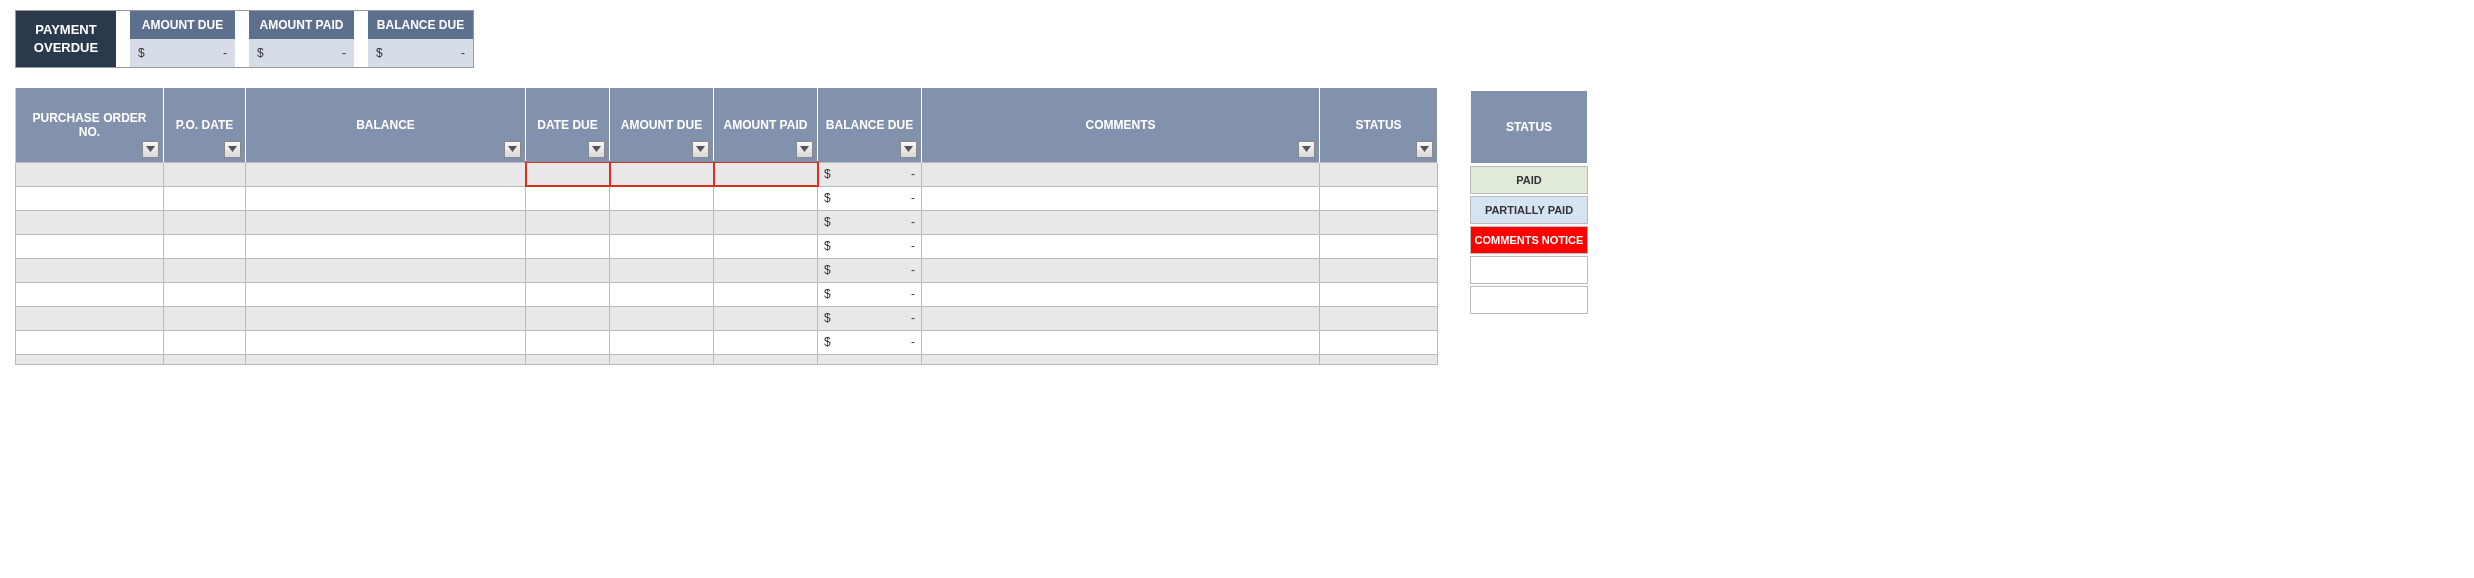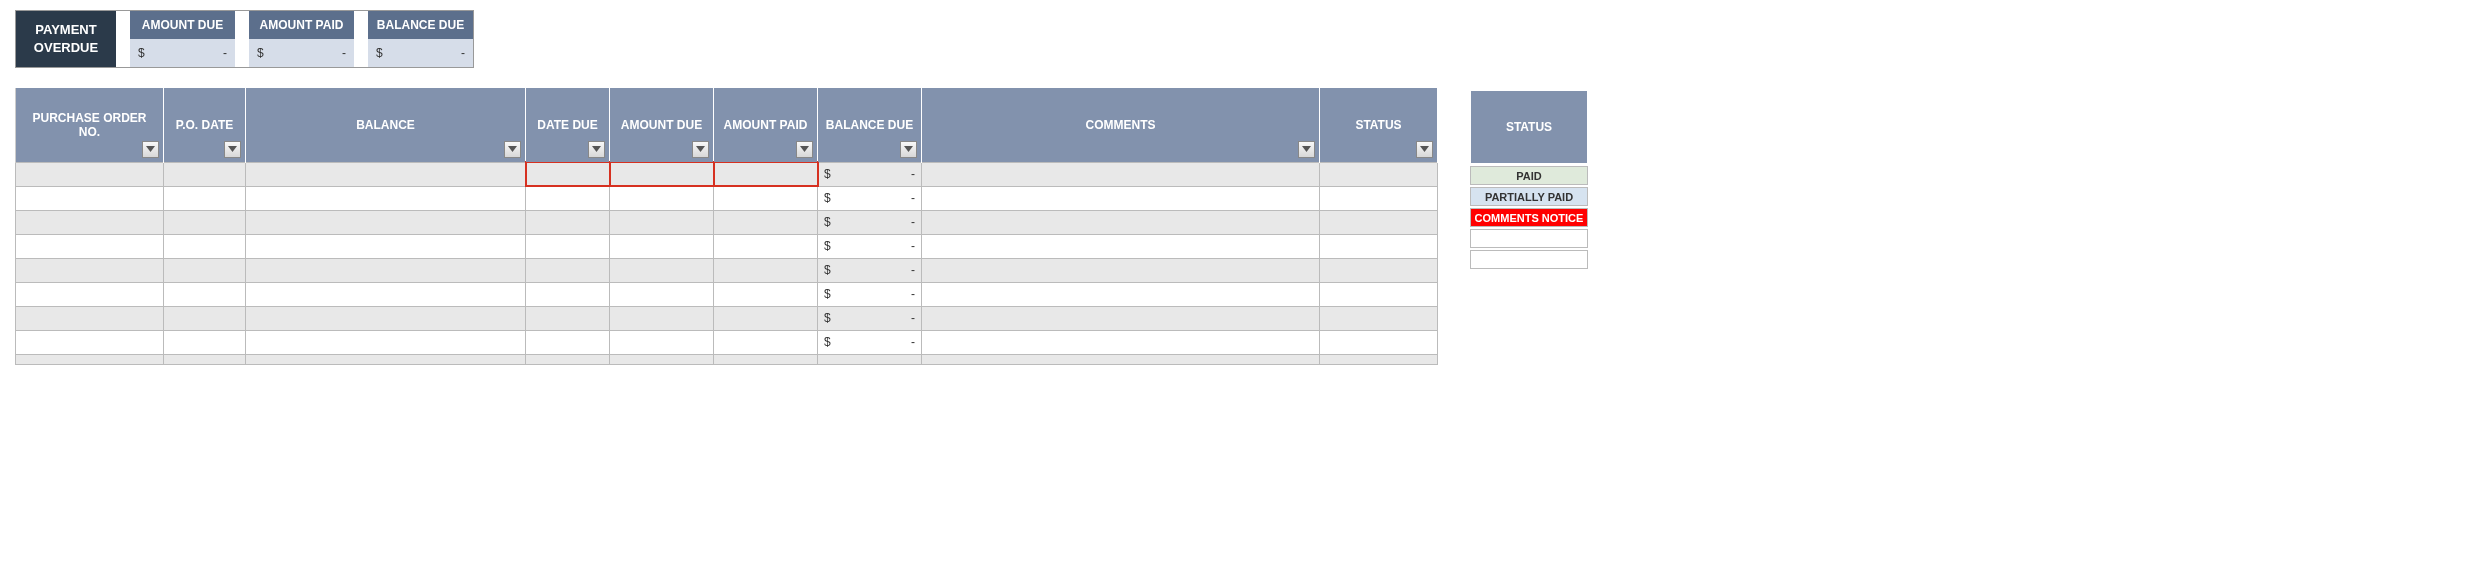--- a/index.html
+++ b/index.html
@@ -107,21 +107,21 @@
     background: #8292ad;
     color: #fff;
     font-weight: bold;
     font-size: 12px;
     text-align: center;
     height: 74px;
     width: 118px;
     border: 1px solid #fff;
   }
   .legend td {
-    height: 19px;
+    height: 28px;
     text-align: center;
     font-size: 11px;
     font-weight: bold;
     border: 1px solid #bbb;
     width: 118px;
   }
   .lg-paid { background: #dfeadb; color:#333; }
   .lg-part { background: #d6e3f0; color:#333; }
   .lg-over { background: #ff0000; color:#fff; }
   .lg-blank { background:#fff; }

